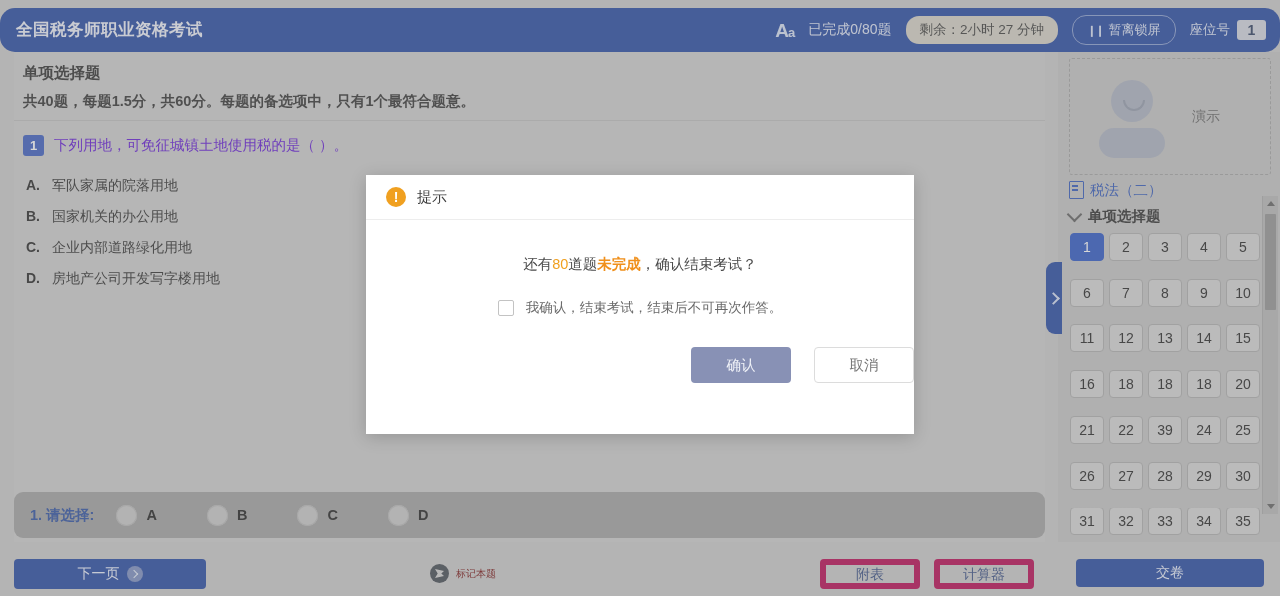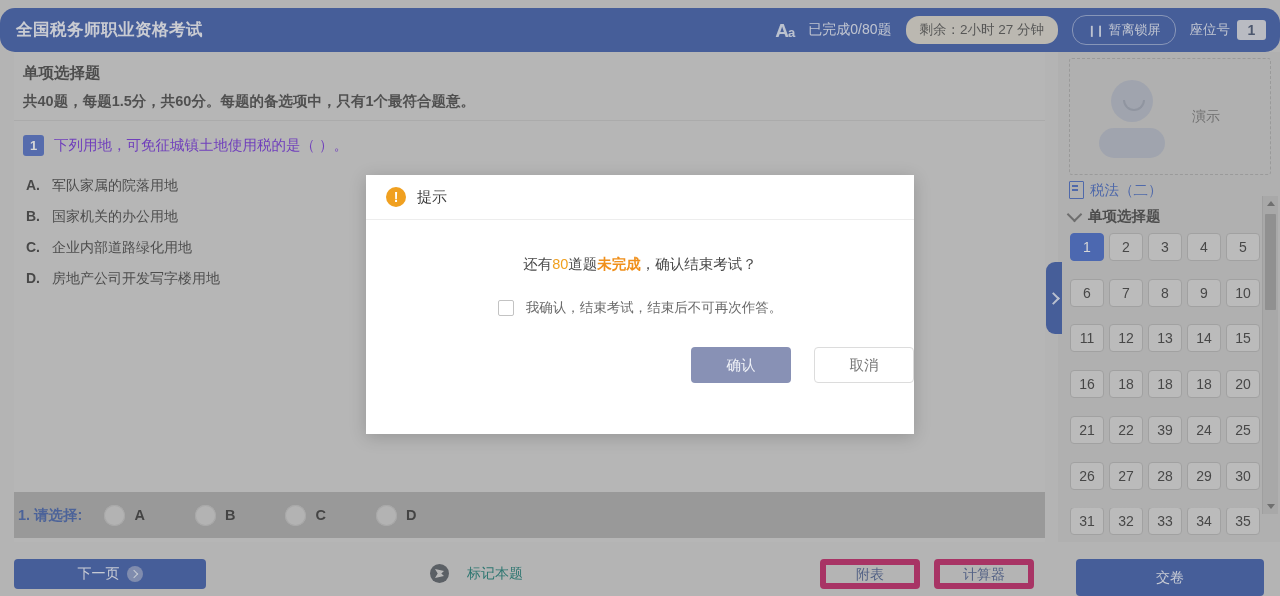--- a/index.html
+++ b/index.html
@@ -62,21 +62,21 @@
   }
   .q-text{font-size:14.5px;color:#6d28d9;}
   .options{position:absolute;left:12px;top:125px;}
   .opt{display:flex;align-items:flex-start;margin-bottom:13px;font-size:14px;color:#3c3c3c;}
   .opt-key{font-weight:700;width:26px;color:#343434;}
   .opt-val{color:#3a3a3a;}
 
   
   .answer-bar{
     position:absolute;left:14px;top:492px;width:1031px;height:46px;
-    background:#a8a8a8;display:flex;align-items:center;padding-left:4px;box-sizing:border-box;
+    background:#a8a8a8;display:flex;align-items:center;padding-left:16px;box-sizing:border-box;border-radius:9px;
   }
   .answer-label{color:#3a5ba8;font-size:14.5px;font-weight:700;margin-right:22px;}
   .choice{display:flex;align-items:center;gap:9px;margin-right:50px;}
   .choice-dot{
     width:21px;height:21px;border-radius:50%;background:#cdcdcd;
     box-shadow:inset 0 0 0 1px #bdbdbd;
   }
   .choice-key{font-size:14.5px;font-weight:700;color:#2f2f2f;}
 
   
@@ -192,39 +192,39 @@
   }
   .arrow-circ{
     width:16px;height:16px;border-radius:50%;background:#8496c6;
     display:flex;align-items:center;justify-content:center;
   }
   .arrow-circ i{
     width:5px;height:5px;border-right:1.6px solid #eaf0fc;border-top:1.6px solid #eaf0fc;
     transform:rotate(45deg);margin-left:-2px;
   }
   .mark-q{
-    position:absolute;left:430px;top:16px;display:flex;align-items:center;gap:18px;
-    color:#0f766e;font-size:14px;cursor:pointer;
+    position:absolute;left:430px;top:16px;display:flex;align-items:center;gap:7px;
+    color:#7f1d1d;font-size:10px;cursor:pointer;
   }
   .mark-ic{
     width:19px;height:19px;border-radius:50%;background:#50565e;position:relative;
   }
   .mark-ic:after{
     content:"";position:absolute;left:5px;top:5px;width:9px;height:9px;background:#d6d6d6;
     clip-path:polygon(0 0,100% 22%,70% 50%,100% 78%,0 100%,30% 50%);
   }
   .btn-out{
     position:absolute;top:11px;height:30px;width:100px;
     background:transparent;border:6px solid #be185d;border-radius:4px;
     color:#44598c;font-size:14px;font-family:inherit;cursor:pointer;
   }
   .btn-attach{left:820px;}
   .btn-calc{left:934px;}
   .btn-submit{
-    position:absolute;left:1076px;top:11px;width:188px;height:37px;
+    position:absolute;left:1076px;top:11px;width:188px;height:28px;
     background:#3253a8;border:none;border-radius:4px;color:#e8eefb;
     font-size:14px;font-family:inherit;cursor:pointer;
   }
 
   
   .modal{
     position:absolute;left:366px;top:175px;width:548px;height:259px;
     background:#fff;box-shadow:0 3px 16px rgba(0,0,0,.18);
   }
   .modal-head{

